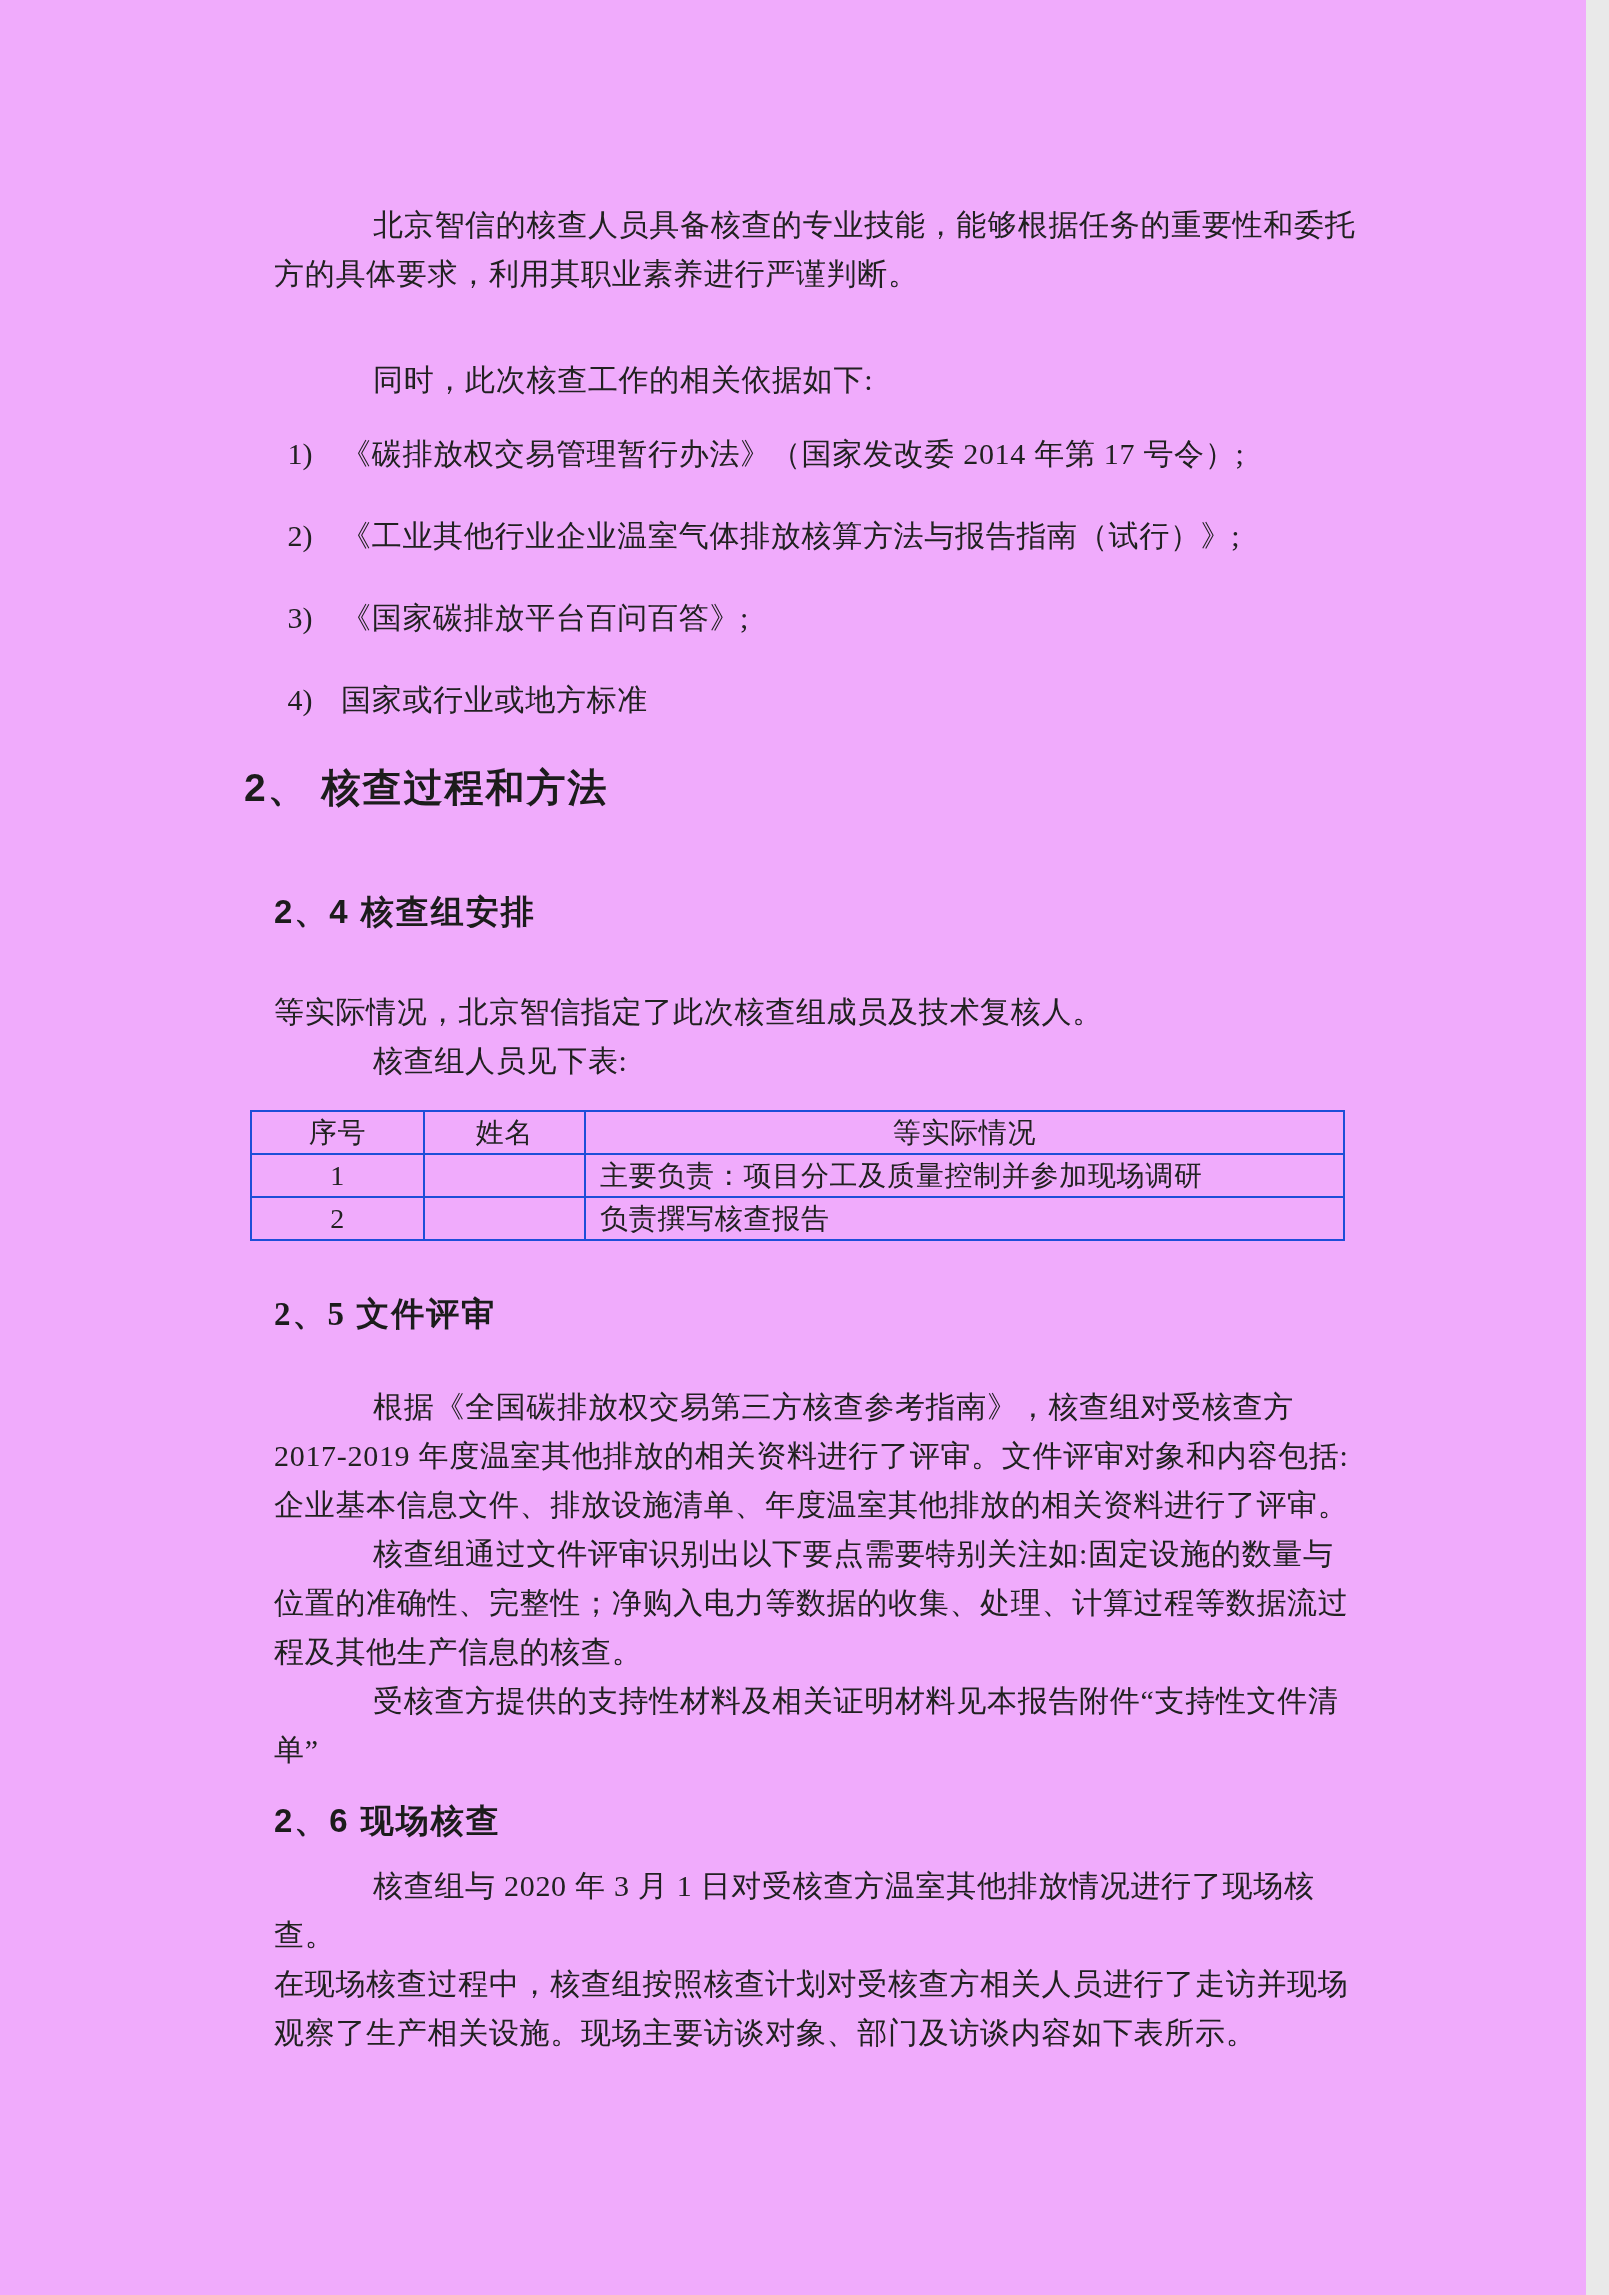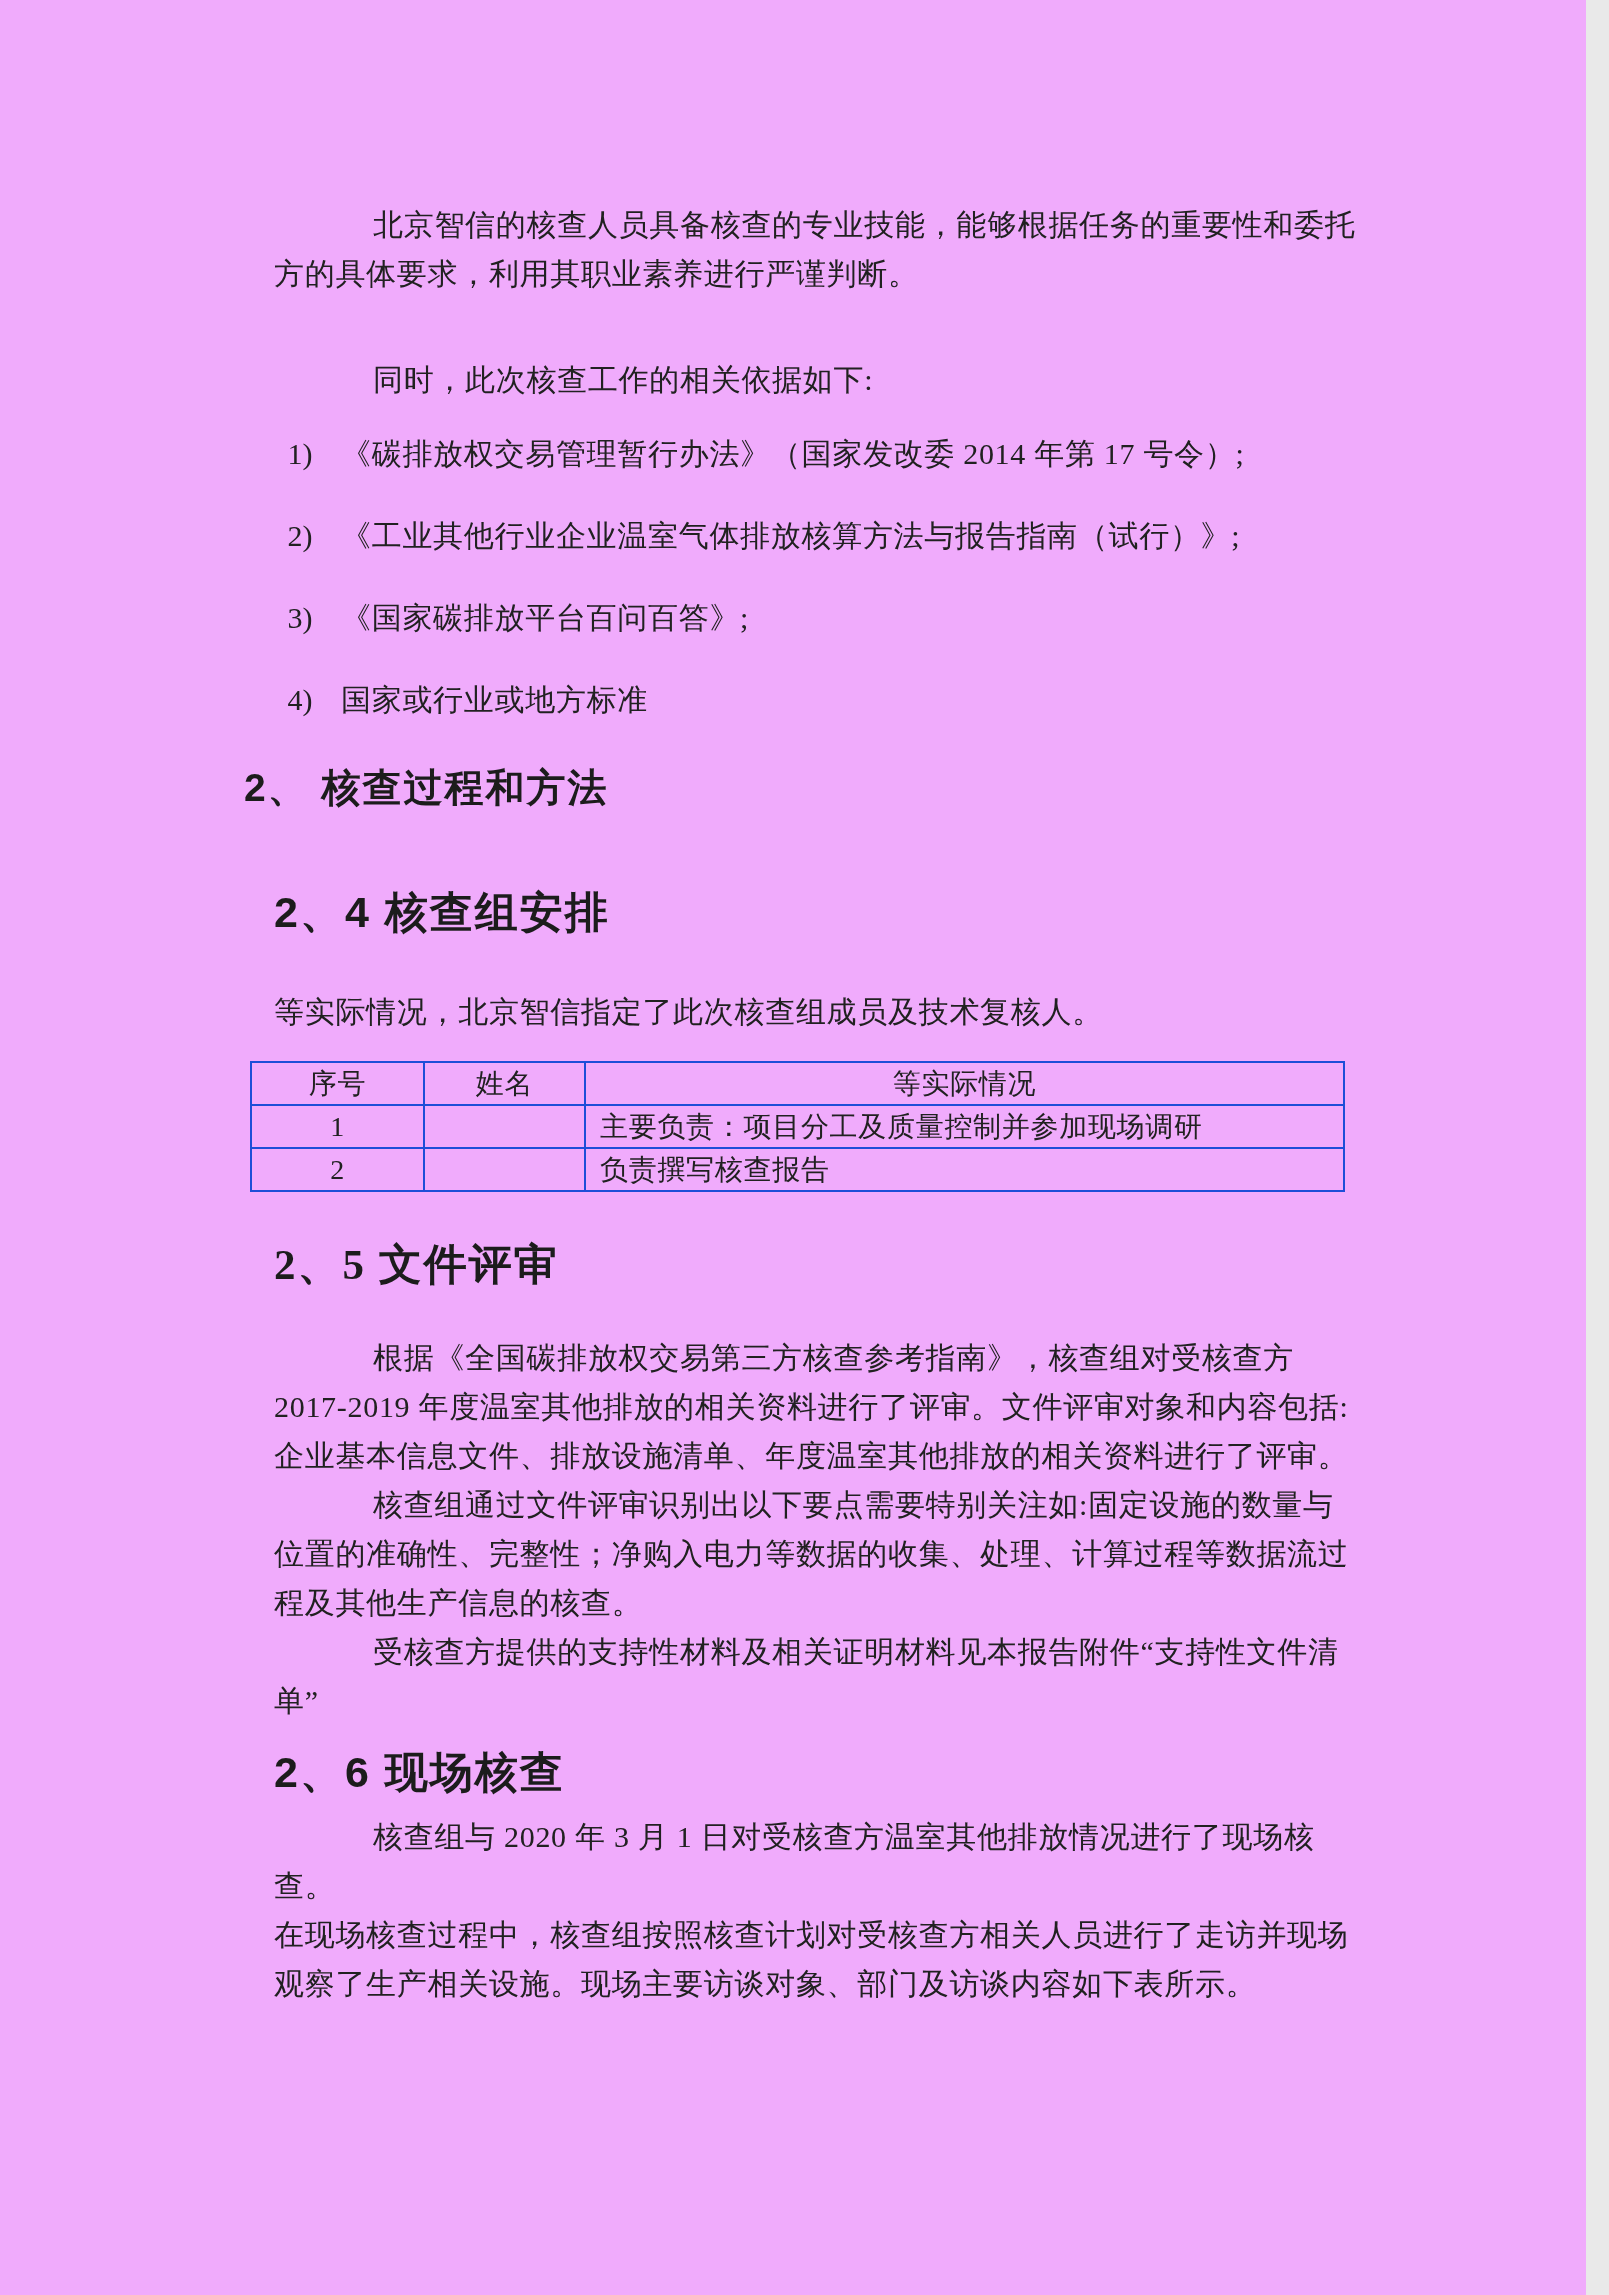--- a/index.html
+++ b/index.html
@@ -25,21 +25,21 @@
   .btext { font-size:30px; line-height:49px; letter-spacing:0.7px; }
 
   .h-sec {
     margin:40px 0 0 -30px;
     font-family:"Liberation Sans","DejaVu Sans",sans-serif;
     font-size:39px; line-height:48px; font-weight:bold;
     letter-spacing:2px; color:#1c1c1c;
   }
   .h-sub {
     font-family:"Liberation Sans","DejaVu Sans",sans-serif;
-    font-size:43px; line-height:40px; font-weight:bold;
+    font-size:33px; line-height:40px; font-weight:bold;
     letter-spacing:2px; color:#1c1c1c;
   }
   .h-sub-team    { margin-top:80px; }
   .h-sub-docrev  { margin-top:53px;font-family:Liberation Serif, serif; }
   .h-sub-onsite  { margin-top:27px; }
 
   .p-team   { margin-top:55px; }
   .p-docrev { margin-top:48px; }
   .p-onsite { margin-top:20px; }
 
@@ -93,20 +93,21 @@
         <span class="btext">国家或行业或地方标准</span>
       </div>
     </div>
 
     <div class="h-sec">2、 核查过程和方法</div>
 
     <div class="h-sub h-sub-team">2、4 核查组安排</div>
 
     <div class="p-team">
       <span class="ln">等实际情况，北京智信指定了此次核查组成员及技术复核人。</span>
+      <span class="ln ind">核查组人员见下表:</span>
     </div>
 
     <table class="team">
       <colgroup>
         <col style="width:173px">
         <col style="width:161px">
         <col>
       </colgroup>
       <thead>
         <tr>

